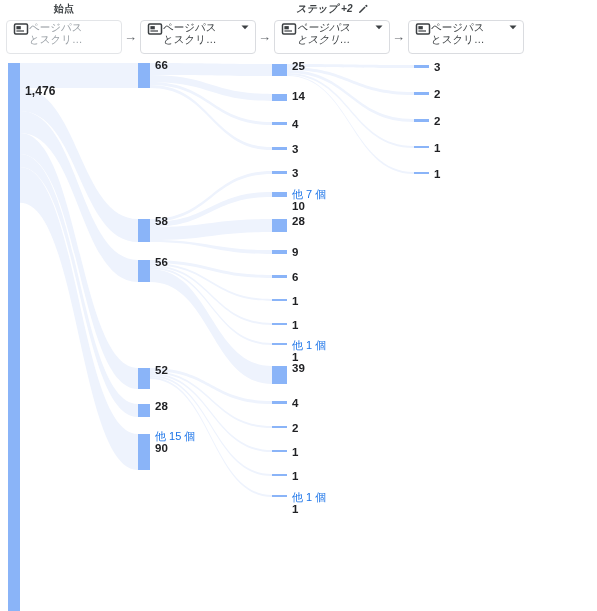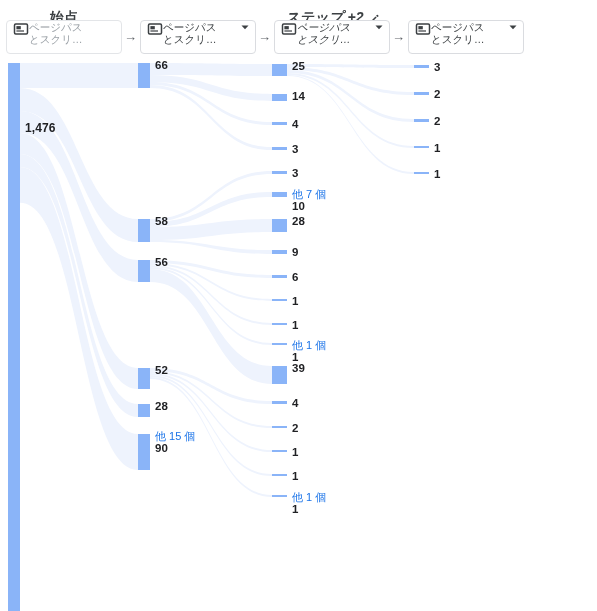--- a/index.html
+++ b/index.html
@@ -28,27 +28,26 @@
     top: 0;
     width: 135px;
     height: 58px;
   }
   .step-title {
     position: absolute;
     top: 3px;
     left: 0;
     width: 128px;
     text-align: center;
-    font-size: 14px;
+    font-size: 10px;
     line-height: 12px;
     color: #3c4043;
     font-weight: 700;
     letter-spacing: 0.2px;
     white-space: nowrap;
-    margin-top: 8px;
   }
   .step-title .edit-pencil {
     display: inline-block;
     margin-left: 5px;
     vertical-align: -2px;
   }
   .dim-box {
     position: absolute;
     top: 20px;
     left: 6px;
@@ -115,21 +114,21 @@
     overflow: hidden;
     max-height: 4px;
   }
   .node-label .vl {
     display: block;
     color: #202124;
     font-weight: 700;
     font-size: 11.5px;
     letter-spacing: 0.1px;
   }
-  .node-label.root .vl { font-size: 12px; margin-top: 37px; }
+  .node-label.root .vl { font-size: 12px; }
 </style>
 </head>
 <body>
 
 <div id="header">
     <div class="step-col" style="left: 0px;">
       <div class="step-title"><span>始点</span></div>
       <div class="dim-box disabled">
         <svg width="16" height="16" viewBox="0 0 16 16">
   <rect x="1.5" y="3" width="13" height="10" rx="1.2" fill="none" stroke="#3c4043" stroke-width="1.5"></rect>

